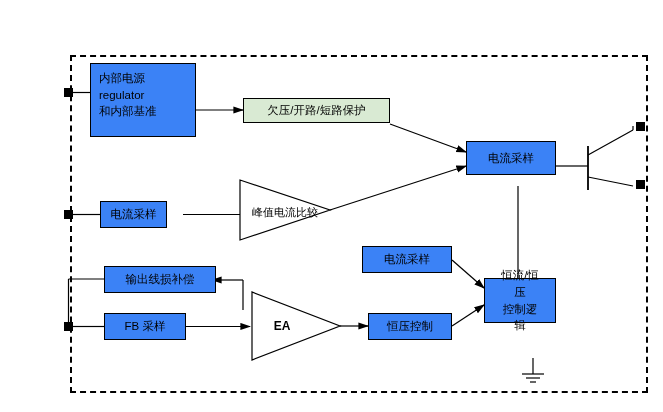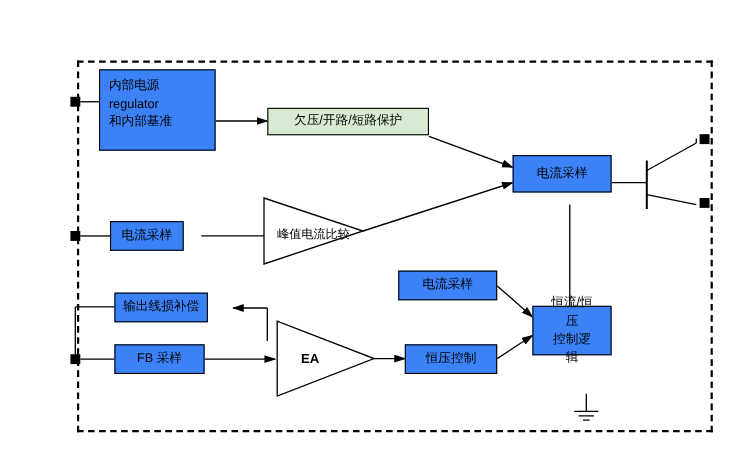--- a/index.html
+++ b/index.html
@@ -167,21 +167,21 @@
 
   <div class="box" style="left:362px; top:246px; width:90px; height:27px;">
     <span>电流采样</span>
   </div>
 
   <div class="box multi" style="left:484px; top:278px; width:72px; height:45px; display:flex; align-items:center; justify-content:center; text-align:center; padding:14px;">
     <span style="white-space:pre-line;">恒流/恒压
 控制逻辑</span>
   </div>
 
-  <div class="box" style="left:104px; top:266px; width:85px; height:27px;">
+  <div class="box" style="left:104px; top:266px; width:112px; height:27px;">
     <span>输出线损补偿</span>
   </div>
 
   <div class="box" style="left:104px; top:313px; width:82px; height:27px;">
     <span>FB 采样</span>
   </div>
 
   <div class="tri-label" style="left:252px; top:319px; width:60px; font-weight:bold; font-size:12px;">
     <span>EA</span>
   </div>

